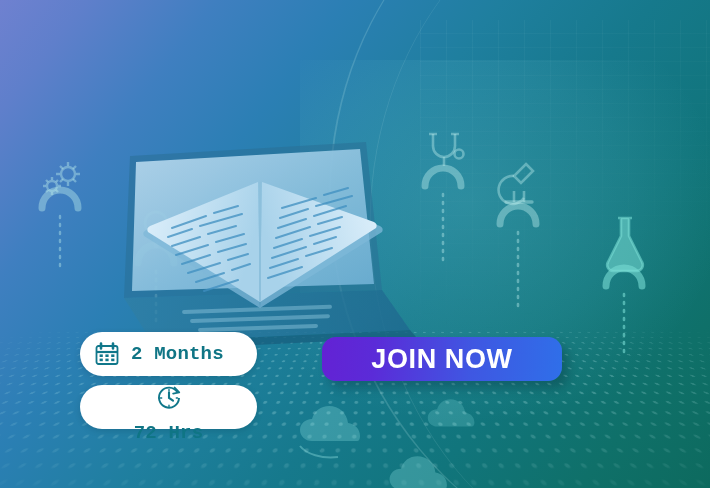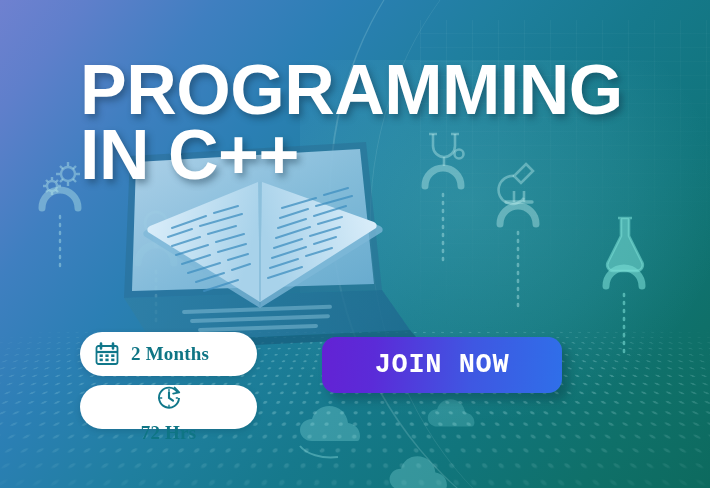--- a/index.html
+++ b/index.html
@@ -161,40 +161,40 @@
   .pill-icon {
     width: 26px;
     height: 26px;
     flex: 0 0 26px;
     color: #10778a;
   }
   .pill-icon svg { display: block; }
 
   .pill-label {
     color: #0f7585;
-    font-family: Liberation Serif, serif;
+    font-family: Liberation Mono, monospace;
     font-weight: bold;
     font-size: 19px;
     letter-spacing: 0.2px;
     white-space: nowrap;
   }
 
   
   .cta {
     position: absolute;
     left: 322px;
     top: 337px;
     width: 240px;
-    height: 56px;
+    height: 44px;
     border: 0;
     padding: 0;
     border-radius: 14px;
     background: linear-gradient(95deg, #6322d4 0%, #5b2bd8 22%, #3f57e2 62%, #2f6fe9 100%);
     color: #ffffff;
-    font-family: Liberation Mono, monospace;
+    font-family: Liberation Sans, sans-serif;
     font-weight: bold;
     font-size: 27px;
     letter-spacing: 0.6px;
     cursor: pointer;
     box-shadow: 6px 7px 10px rgba(8, 42, 52, 0.30);
   }
 </style>
 </head>
 <body>
 
@@ -343,22 +343,20 @@
           <path d="M162 118 L196 107"></path>
             <path d="M204 104 L226 97"></path>
           <path d="M160 128 L188 119"></path>
             <path d="M196 116 L222 108"></path>
           <path d="M158 138 L192 127"></path>
         </g>
       </g>
     </svg>
   </div>
 
-  <h1 class="headline">PROGRAMMING
-IN C++</h1>
 
   <div class="pill pill-1">
     <span class="pill-icon">
       <svg width="26" height="26" viewBox="0 0 26 26" fill="none" stroke="currentColor" stroke-width="1.8">
         <rect x="2.5" y="5" width="21" height="18" rx="2"></rect>
         <path d="M7 2.5v5M19 2.5v5" stroke-width="2.6" stroke-linecap="round"></path>
         <path d="M2.5 11h21" stroke-width="2.2"></path>
         <g fill="currentColor" stroke="none">
           <rect x="5.6" y="13.4" width="3.2" height="2.6"></rect>
           <rect x="11.4" y="13.4" width="3.2" height="2.6"></rect>

